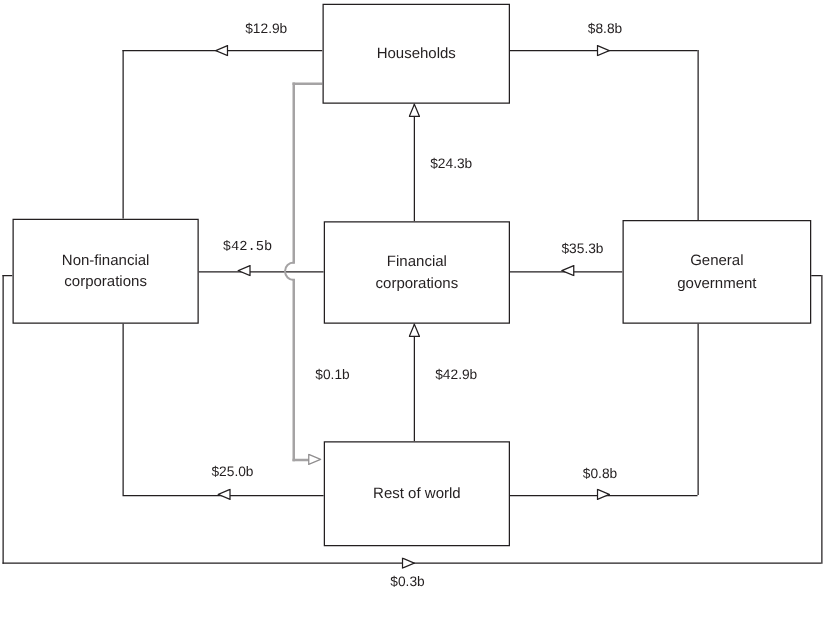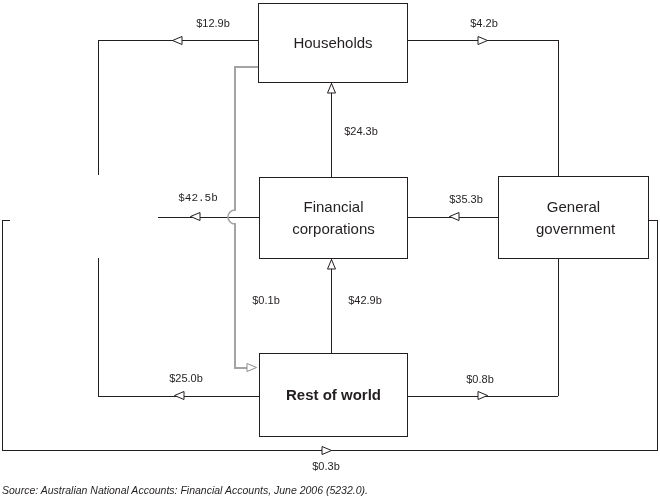--- a/index.html
+++ b/index.html
@@ -3,21 +3,21 @@
 <meta charset="utf-8">
 <style>
   html, body { margin: 0; padding: 0; background: #ffffff; }
   #canvas {
     position: relative; width: 660px; height: 503px; background: #ffffff;
     font-family: "Liberation Sans", sans-serif; color: #231f20; overflow: hidden;
   }
   .node {
     position: absolute; box-sizing: border-box; background: #ffffff;
     border: 1px solid #231f20; display: flex; align-items: center; justify-content: center;
-    text-align: center; font-size: 15px; line-height: 1.45; z-index: 3;
+    text-align: center; font-size: 12px; line-height: 1.45; z-index: 3;
   }
   .node .lbl { display: inline-block; }
   .lbl.w100 { width: 100px; }
   .lbl.w92  { width: 92px; }
   .lbl.w75  { width: 75px; }
   .hline, .vline { position: absolute; background: #231f20; z-index: 1; }
   .hline { height: 1px; }
   .vline { width: 1px; }
   .ghline, .gvline { position: absolute; background: #a5a3a4; z-index: 2; }
   .ghline { height: 2px; }
@@ -111,36 +111,38 @@
         <polygon points="1,0.5 10.5,4.5 1,8.5" fill="#ffffff" stroke="#231f20" stroke-width="1"></polygon>
       </svg></span>
   <span class="arrow" style="left:321px; top:446px;">
     <svg width="11" height="9" viewBox="0 0 11 9">
         <polygon points="1,0.5 10.5,4.5 1,8.5" fill="#ffffff" stroke="#231f20" stroke-width="1"></polygon>
       </svg></span>
 
   <div class="node" style="left:258px; top:3px;   width:150px; height:80px;">
     <span class="lbl">Households</span>
   </div>
+  <div class="node" style="left:10px;  top:175px; width:149px; height:84px;">
+    <span class="lbl w100">Non-financial corporations</span>
+  </div>
   <div class="node" style="left:498px; top:176px; width:151px; height:83px;">
     <span class="lbl w75">General government</span>
   </div>
   <div class="node" style="left:259px; top:177px; width:149px; height:82px;">
     <span class="lbl w92">Financial corporations</span>
   </div>
-  <div class="node" style="left:259px; top:353px; width:149px; height:84px;font-weight:bold;">
+  <div class="node" style="left:259px; top:353px; width:149px; height:84px;">
     <span class="lbl">Rest of world</span>
   </div>
 
   <div class="amount" style="left:178px; top:23px;margin-left:35px;">$12.9b</div>
-  <div class="amount" style="left:484px; top:23px;">$4.2b</div>
+  <div class="amount" style="left:484px; top:23px;">$8.8b</div>
   <div class="amount" style="left:361px; top:131px;">$24.3b</div>
   <div class="amount" style="left:198px; top:198px;font-family:Liberation Mono, monospace;">$42.5b</div>
   <div class="amount" style="left:466px; top:199px;">$35.3b</div>
   <div class="amount" style="left:266px; top:300px;">$0.1b</div>
   <div class="amount" style="left:365px; top:300px;">$42.9b</div>
   <div class="amount" style="left:186px; top:378px;">$25.0b</div>
   <div class="amount" style="left:480px; top:379px;">$0.8b</div>
   <div class="amount" style="left:326px; top:466px;">$0.3b</div>
 
-  <div class="source">Source: Australian National Accounts: Financial Accounts, June 2006 (5232.0).</div>
 
 </div>
 
 </body></html>

